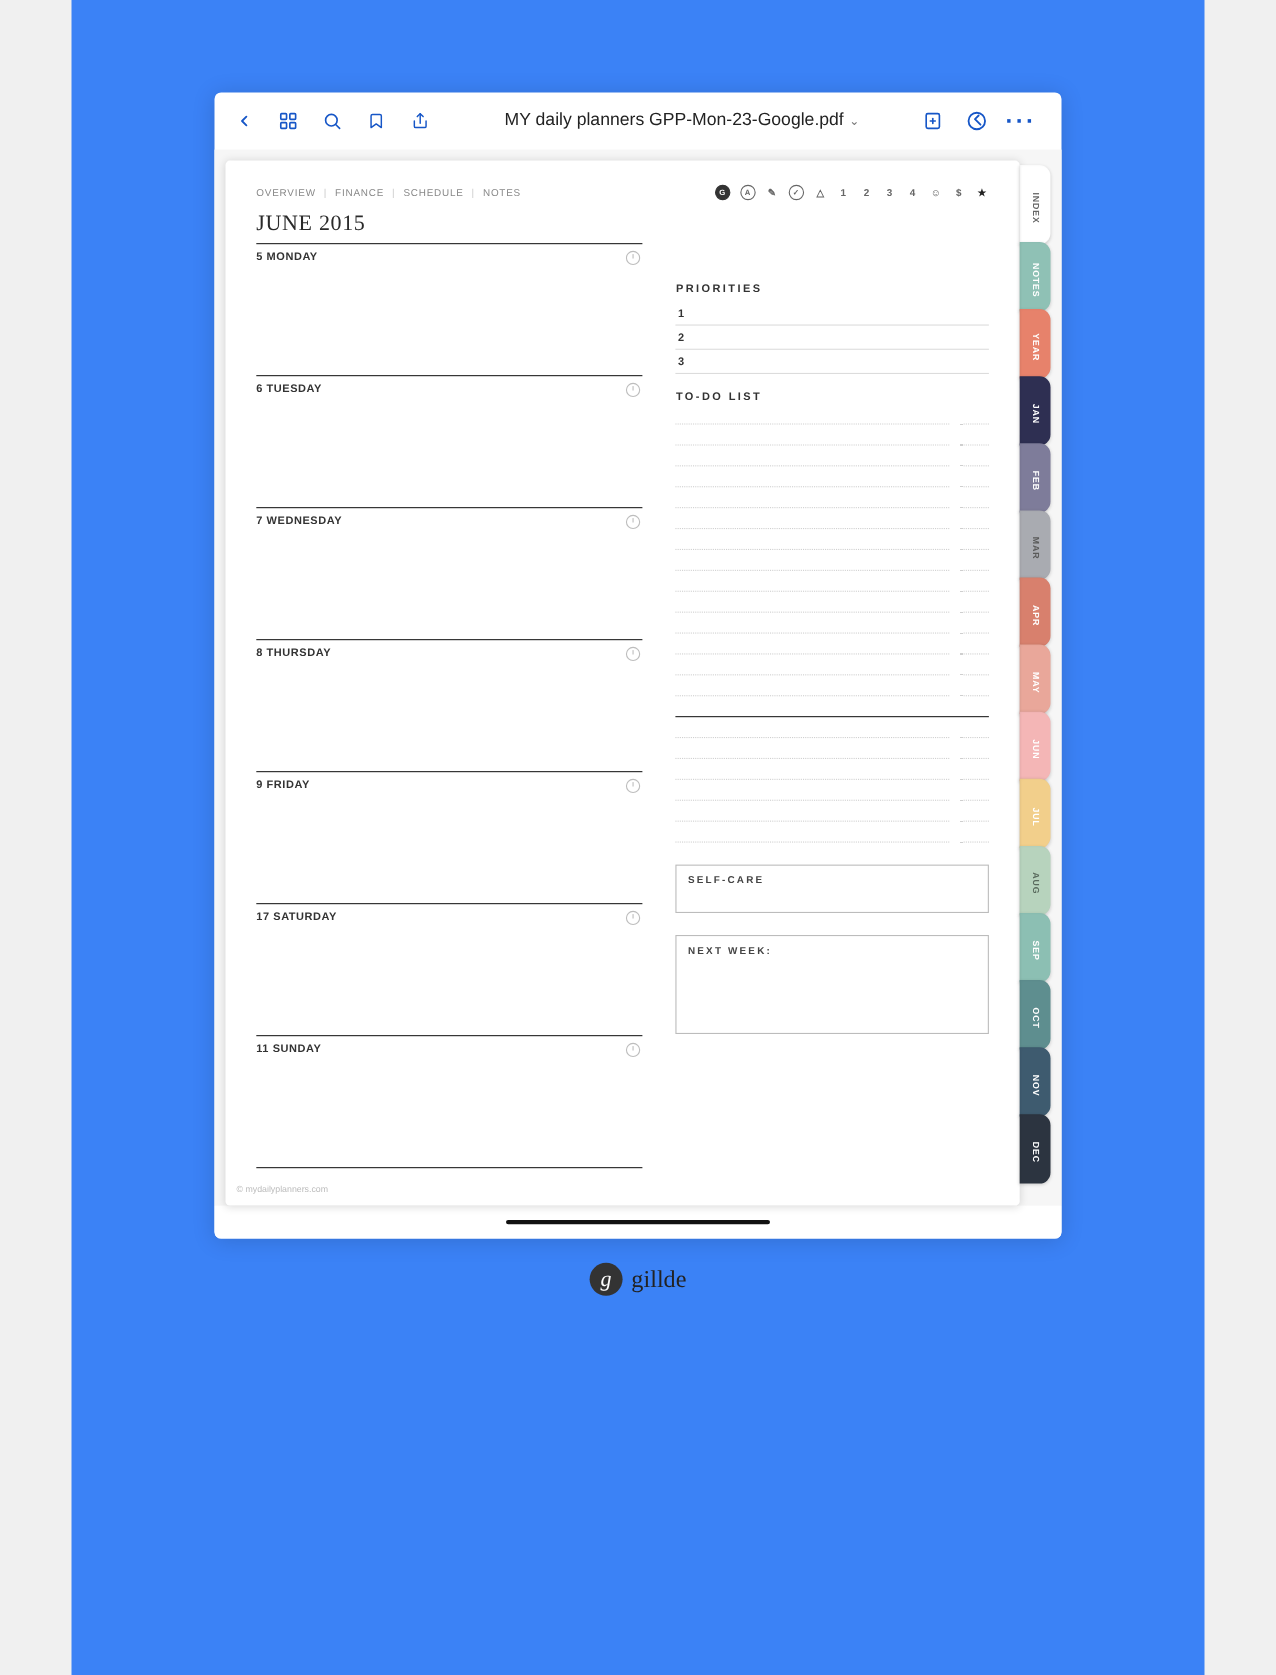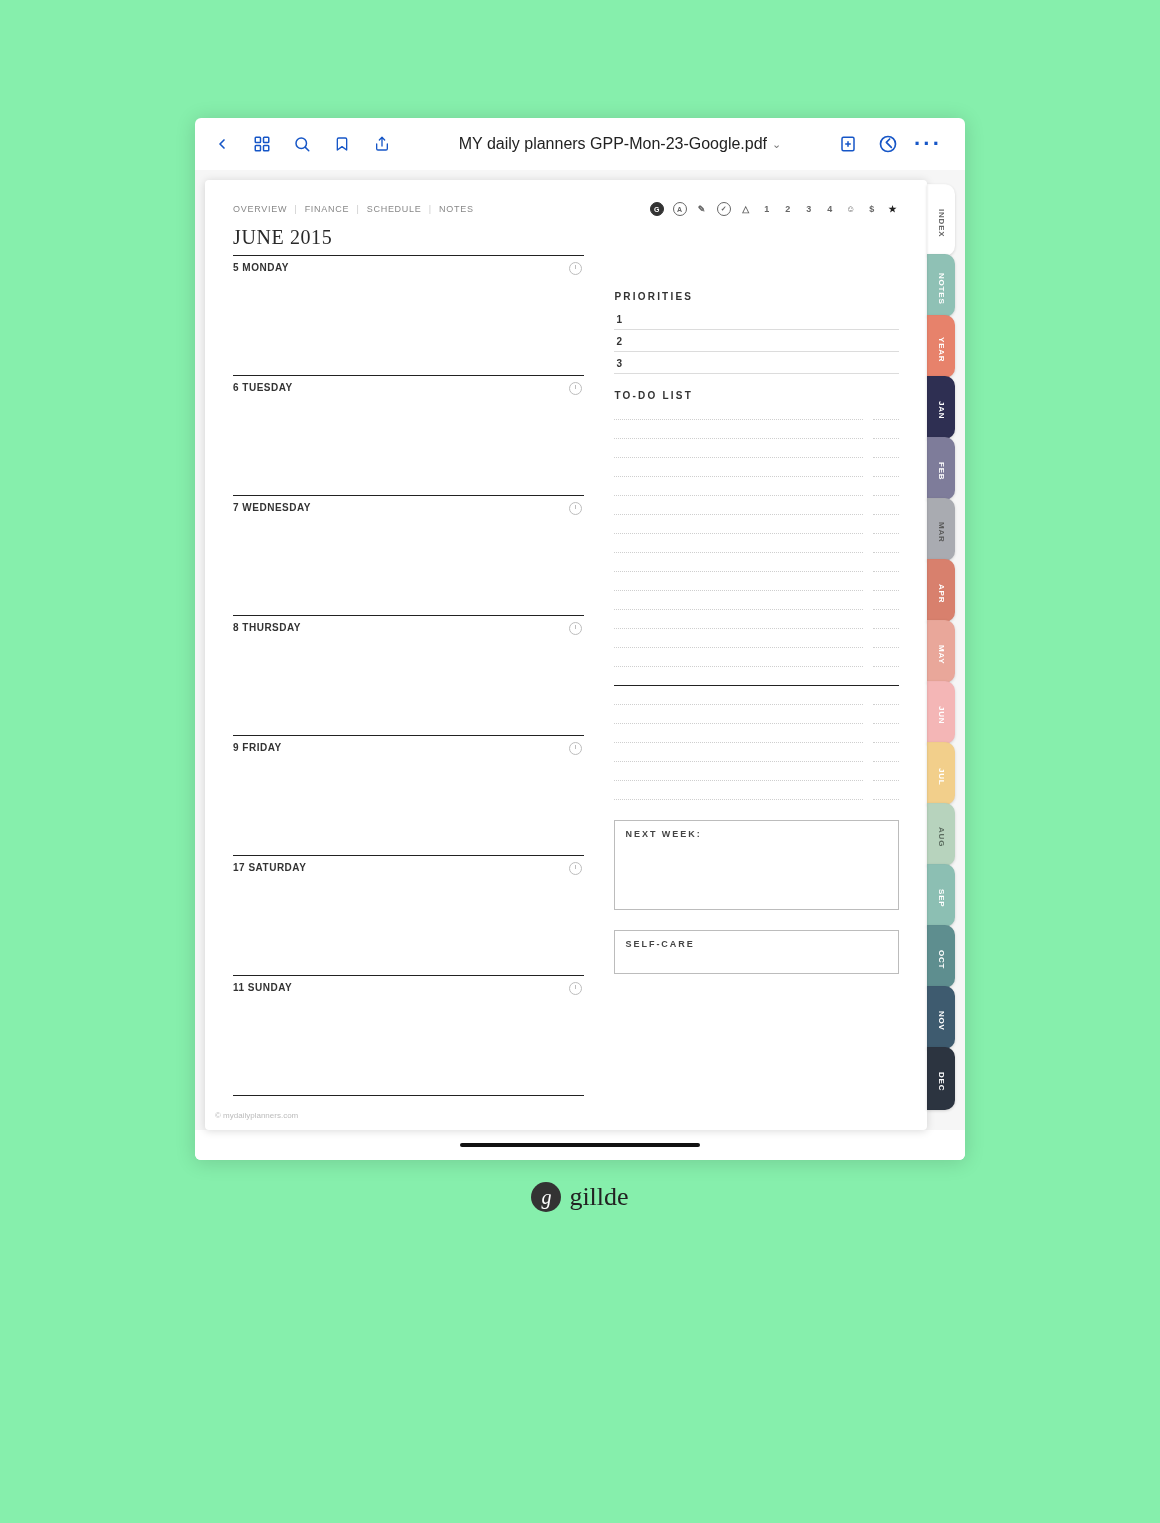--- a/index.html
+++ b/index.html
@@ -3,27 +3,27 @@
 <meta charset="utf-8">
 <style>
   html, body {
     margin: 0;
     padding: 0;
     background: #f0f0f0;
     font-family: -apple-system, "Helvetica Neue", Arial, sans-serif;
     color: #333;
   }
   .stage {
-    width: 1160px;
+    width: 1030px;
     height: 1523px;
     margin: 0 auto;
-    background: #86efac;
+    background: #3b82f6;
     position: relative;
     box-sizing: border-box;
-    padding-top: 118px;
+    padding-top: 84px;
   }
   .app-frame {
     width: 770px;
     margin: 0 auto;
     background: #fff;
     border-radius: 6px;
     box-shadow: 0 2px 20px rgba(0,0,0,0.15);
     position: relative;
     box-sizing: border-box;
     padding-bottom: 0;
@@ -286,21 +286,21 @@
     display: flex;
     align-items: center;
     justify-content: center;
     color: #fff;
     font-family: "Brush Script MT", cursive;
     font-size: 20px;
     font-style: italic;
   }
   .brand-logo .word {
     font-family: "Brush Script MT", "Segoe Script", cursive;
-    font-size: 26px;
+    font-size: 22px;
     color: #222;
   }
 </style>
 </head>
 <body>
 
 <div class="stage">
   <div class="app-frame">
 
     <div class="toolbar">
@@ -491,25 +491,25 @@
                 <div class="todo-line">
                   <div class="wide"></div>
                   <div class="narrow"></div>
                 </div>
                 <div class="todo-line">
                   <div class="wide"></div>
                   <div class="narrow"></div>
                 </div>
               </div>
 
+            <div class="box">
+              <div class="lbl">SELF-CARE</div>
+            </div>
             <div class="box box-lg">
               <div class="lbl">NEXT WEEK:</div>
-            </div>
-            <div class="box">
-              <div class="lbl">SELF-CARE</div>
             </div>
           </div>
         </div>
 
         <div class="footer-note">© mydailyplanners.com</div>
       </div>
 
       <div class="side-tabs" id="side-tabs">
           <div class="tab index" style="background: rgb(255, 255, 255); color: rgb(102, 102, 102);">INDEX</div>
           <div class="tab" style="background: rgb(143, 193, 181); color: rgb(255, 255, 255);">NOTES</div>

